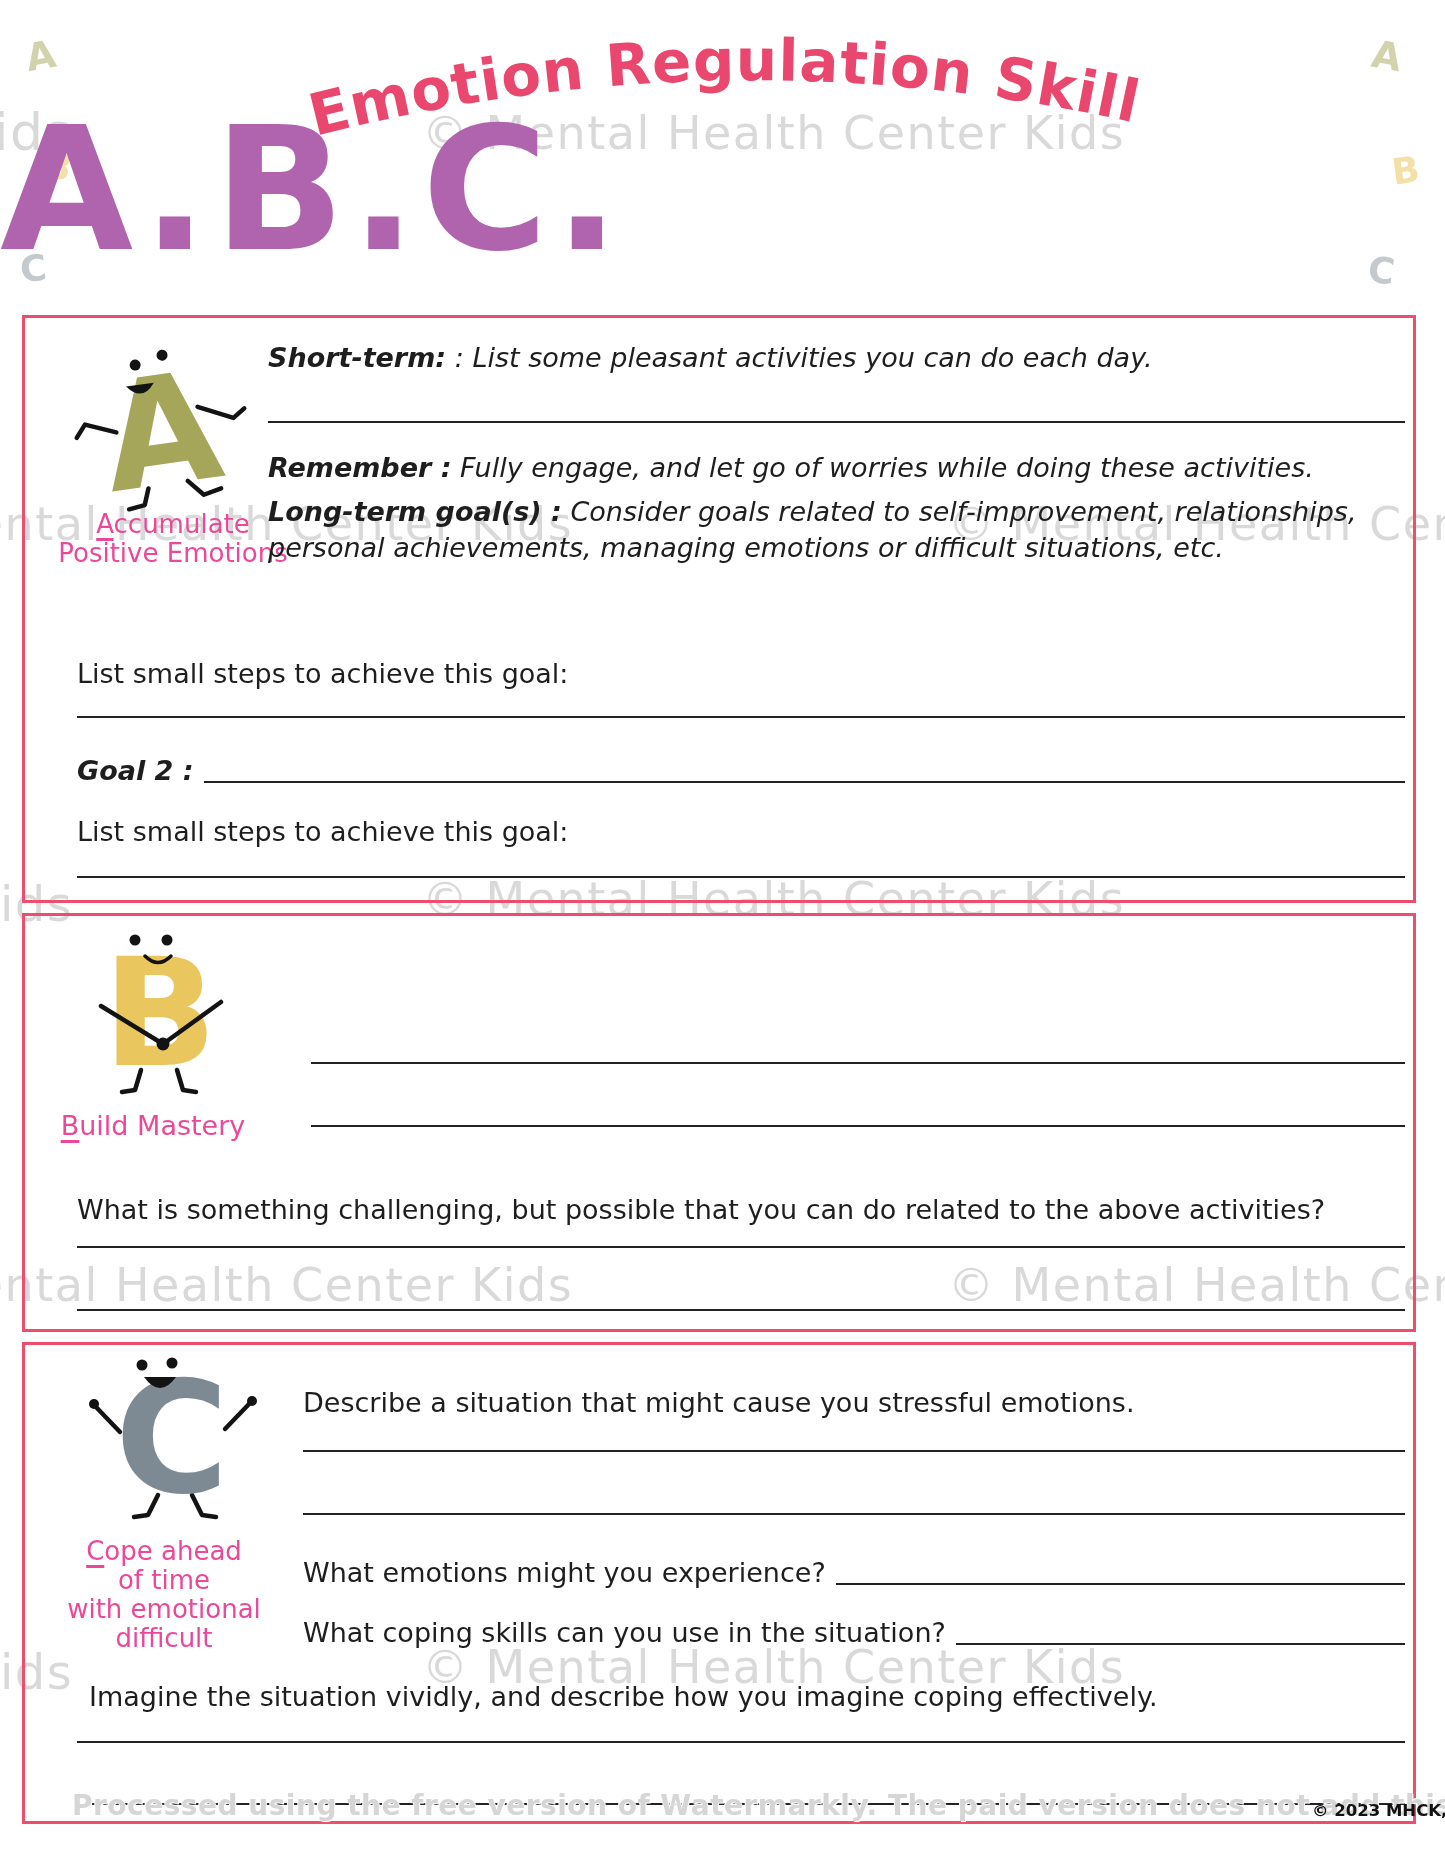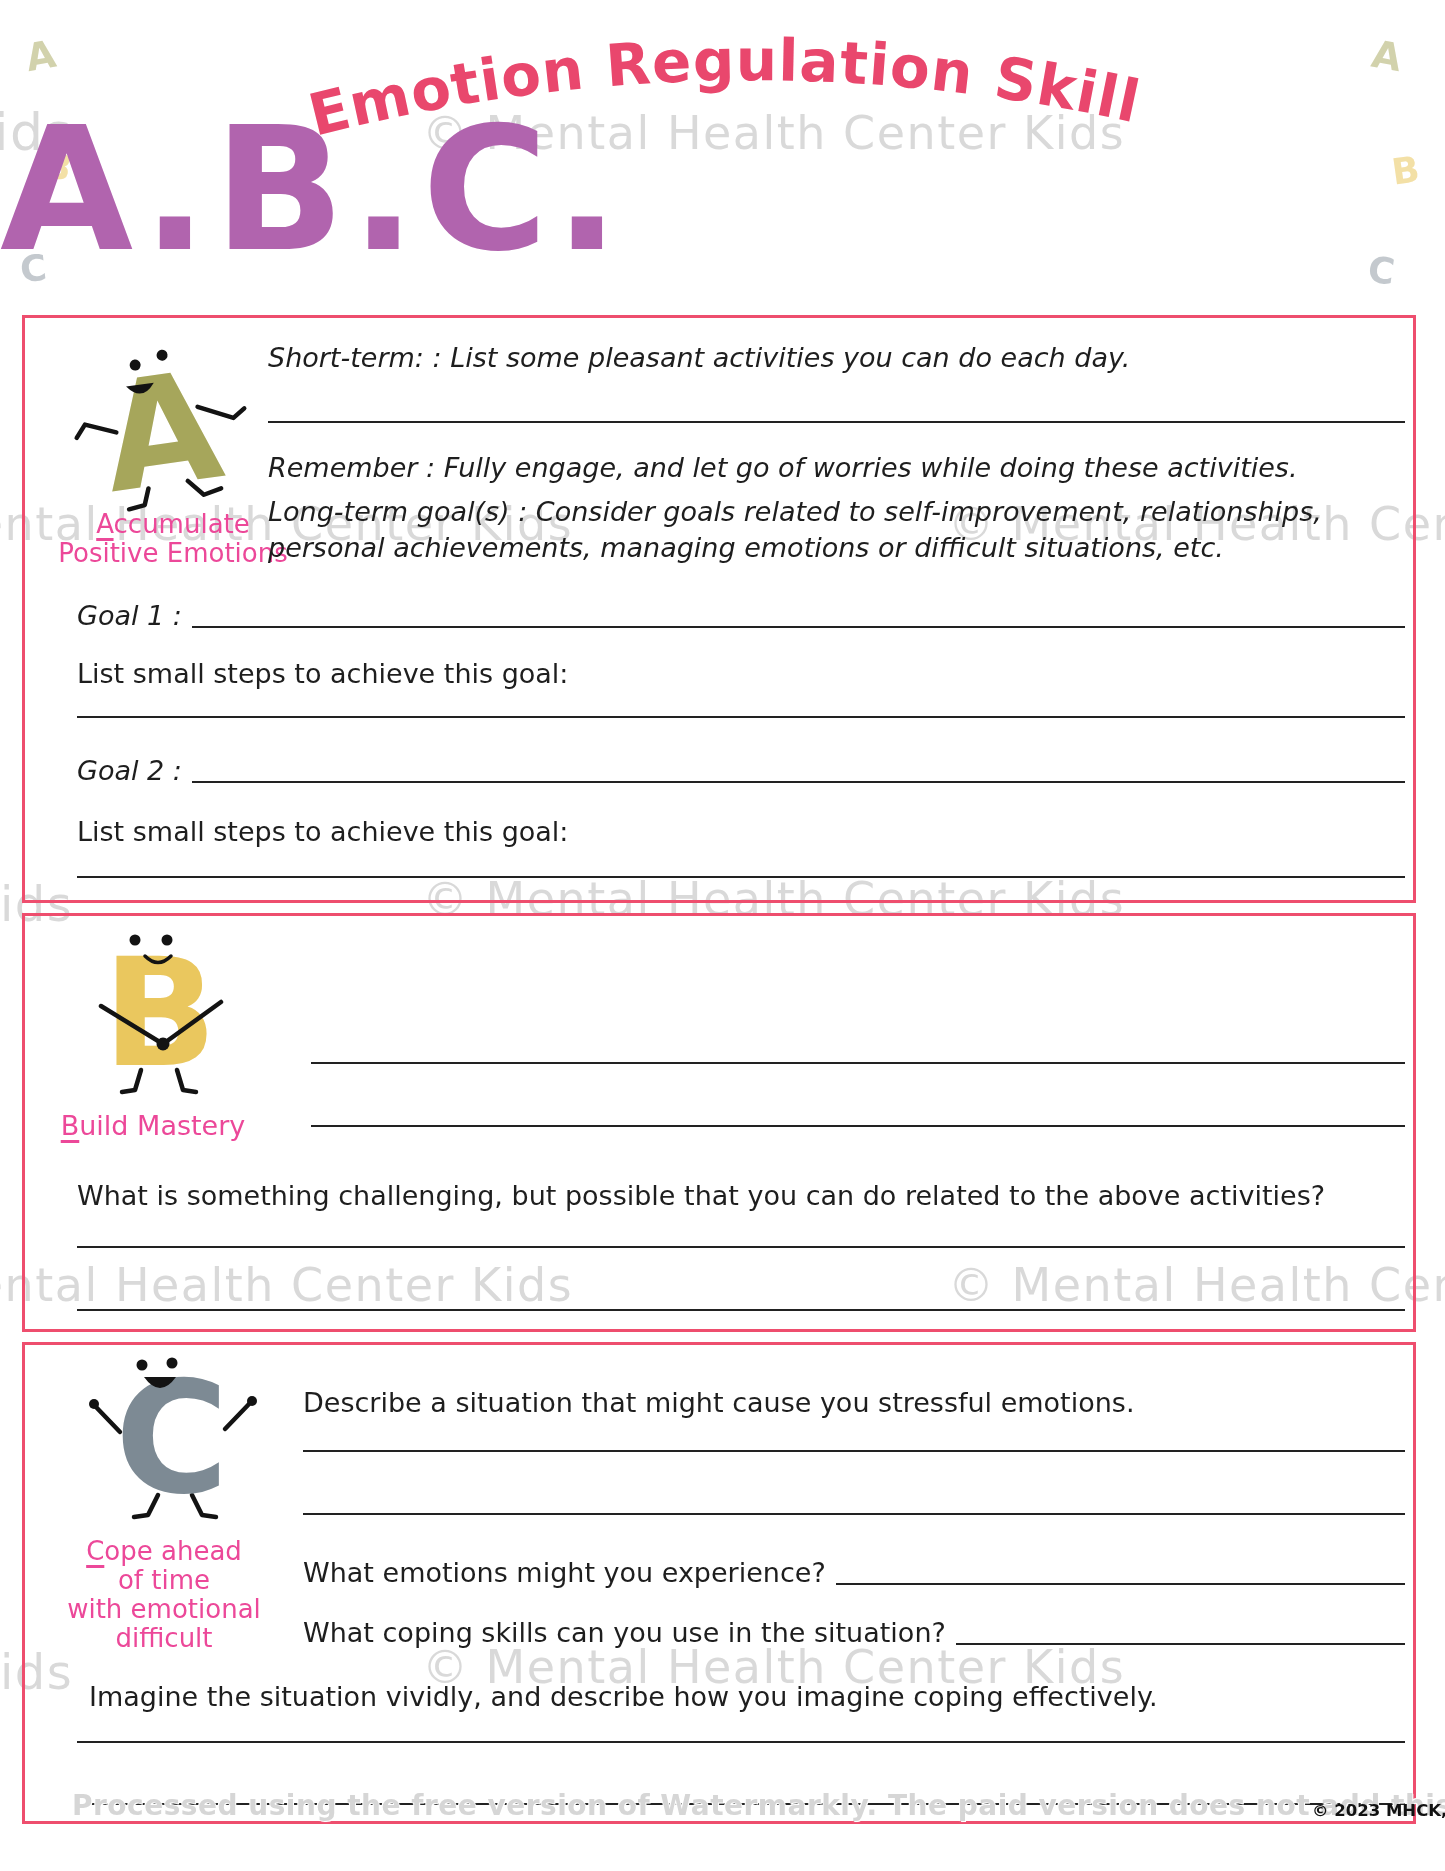--- a/index.html
+++ b/index.html
@@ -20,21 +20,21 @@
   .abc{
     position:absolute;left:0;top:104px;width:100%;text-align:left;z-index:1;
     font-size:172px;line-height:1;font-weight:bold;color:#b164ae;letter-spacing:6px;
   }
   
   .box{
     position:absolute;left:22px;width:1394px;border:3.5px solid #ee4e6e;
     background:transparent;z-index:1;box-sizing:border-box;
   }
   .row{position:absolute;font-size:27px;line-height:1.34;}
-  .bi{font-weight:normal;font-style:italic;}
+  .bi{font-weight:bold;font-style:italic;}
   .it{font-style:italic;}
   .line{position:absolute;height:0;border-bottom:2.5px solid #222;}
   .frow{position:absolute;display:flex;align-items:flex-end;font-size:27px;line-height:1.3;}
   .frow .lbl{white-space:nowrap;}
   .fline{flex:1 1 auto;border-bottom:2.5px solid #222;margin:0 0 5px 10px;height:0;}
   .plabel{
     position:absolute;color:#ec4899;font-weight:normal;text-align:center;
     font-size:26px;line-height:29px;
   }
   .lead{text-decoration:underline;text-underline-offset:5px;text-decoration-thickness:2.5px;}
@@ -110,24 +110,20 @@
 
     <div class="row" style="left:243px;top:176px;width:1140px">
       <span class="bi">Long-term goal(s) :</span>
       <span class="it">Consider goals related to self-improvement, relationships, personal achievements, managing emotions or difficult situations, etc.</span>
     </div>
     <div class="row" style="left:243px;top:132px;width:1140px">
       <span class="bi">Remember :</span>
       <span class="it">Fully engage, and let go of worries while doing these activities.</span>
     </div>
 
-    <div class="frow" style="left:52px;top:280px;width:1328px">
-      <span class="lbl bi">Goal 1 :</span>
-      <span class="fline"></span>
-    </div>
     <div class="row" style="left:52px;top:338px;width:900px">List small steps to achieve this goal:</div>
     <div class="line" style="left:52px;top:398px;width:1328px"></div>
 
     <div class="frow" style="left:52px;top:435px;width:1328px">
       <span class="lbl bi">Goal 2 :</span>
       <span class="fline"></span>
     </div>
     <div class="row" style="left:52px;top:496px;width:900px">List small steps to achieve this goal:</div>
     <div class="line" style="left:52px;top:558px;width:1328px"></div>
   </section>
@@ -144,21 +140,21 @@
       <path class="limb" d="M68 144 L62 164 L49 166"></path>
       <path class="limb" d="M104 144 L110 164 L123 166"></path>
     </svg>
     <div class="plabel" style="left:8px;top:195px;width:240px;font-size:27px">
       <div><span class="lead">B</span><span>uild Mastery</span></div>
     </div>
 
     <div class="line" style="left:286px;top:146px;width:1094px"></div>
     <div class="line" style="left:286px;top:209px;width:1094px"></div>
 
-    <div class="row" style="left:52px;top:262px;width:1320px">What is something challenging, but possible that you can do related to the above activities?</div>
+    <div class="row" style="left:52px;top:276px;width:1320px">What is something challenging, but possible that you can do related to the above activities?</div>
     <div class="line" style="left:52px;top:330px;width:1328px"></div>
     <div class="line" style="left:52px;top:393px;width:1328px"></div>
   </section>
 
   <section class="box" style="top:1342px;height:482px">
     <svg class="char" style="left:55px;top:12px" width="200" height="175" viewBox="0 0 200 175">
       <path class="limb" d="M40 75 L16 50"></path>
       <circle cx="14" cy="47" r="5" fill="#131313"></circle>
       <path class="limb" d="M145 72 L170 46"></path>
       <circle cx="172" cy="44" r="5" fill="#131313"></circle>

